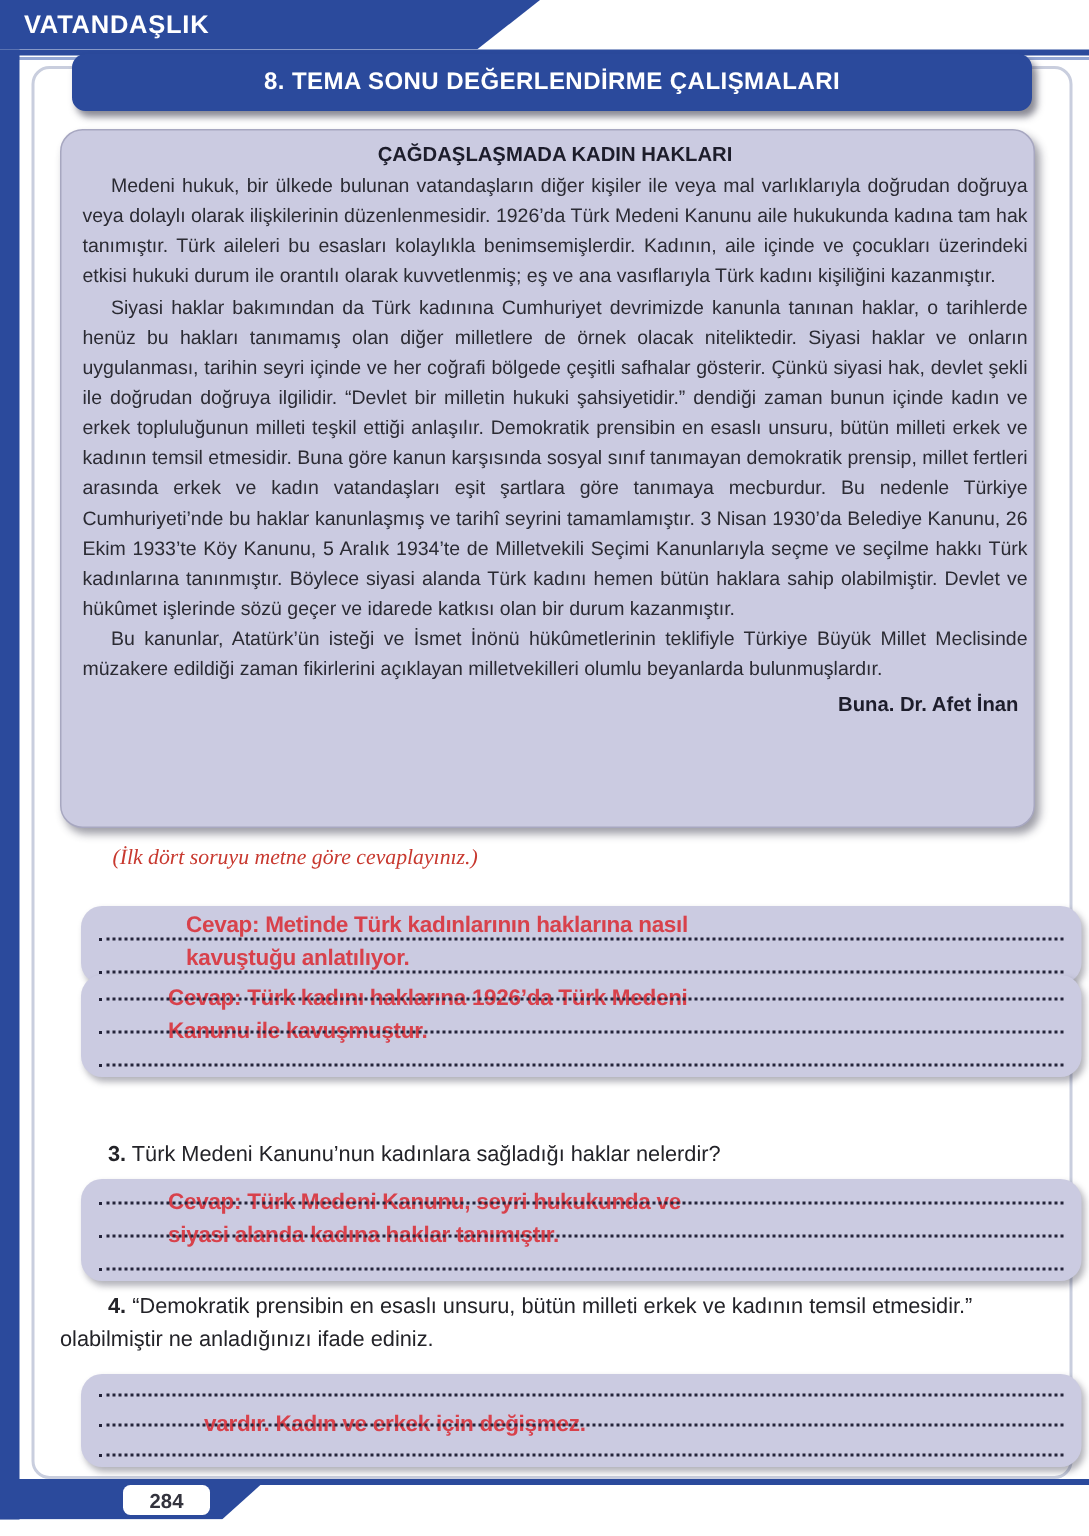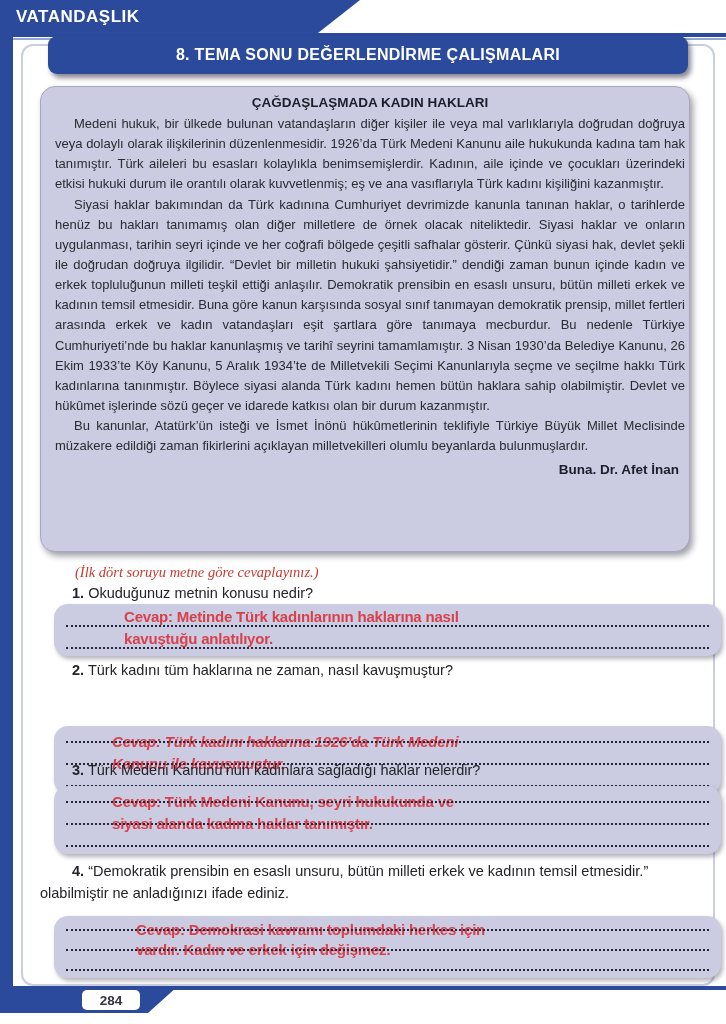--- a/index.html
+++ b/index.html
@@ -74,40 +74,36 @@
   <div class="passage-box">
     <div class="passage-title">ÇAĞDAŞLAŞMADA KADIN HAKLARI</div>
     <p>Medeni hukuk, bir ülkede bulunan vatandaşların diğer kişiler ile veya mal varlıklarıyla doğrudan doğruya veya dolaylı olarak ilişkilerinin düzenlenmesidir. 1926’da Türk Medeni Kanunu aile hukukunda kadına tam hak tanımıştır. Türk aileleri bu esasları kolaylıkla benimsemişlerdir. Kadının, aile içinde ve çocukları üzerindeki etkisi hukuki durum ile orantılı olarak kuvvetlenmiş; eş ve ana vasıflarıyla Türk kadını kişiliğini kazanmıştır.</p>
     <p>Siyasi haklar bakımından da Türk kadınına Cumhuriyet devrimizde kanunla tanınan haklar, o tarihlerde henüz bu hakları tanımamış olan diğer milletlere de örnek olacak niteliktedir. Siyasi haklar ve onların uygulanması, tarihin seyri içinde ve her coğrafi bölgede çeşitli safhalar gösterir. Çünkü siyasi hak, devlet şekli ile doğrudan doğruya ilgilidir. “Devlet bir milletin hukuki şahsiyetidir.” dendiği zaman bunun içinde kadın ve erkek topluluğunun milleti teşkil ettiği anlaşılır. Demokratik prensibin en esaslı unsuru, bütün milleti erkek ve kadının temsil etmesidir. Buna göre kanun karşısında sosyal sınıf tanımayan demokratik prensip, millet fertleri arasında erkek ve kadın vatandaşları eşit şartlara göre tanımaya mecburdur. Bu nedenle Türkiye Cumhuriyeti’nde bu haklar kanunlaşmış ve tarihî seyrini tamamlamıştır. 3 Nisan 1930’da Belediye Kanunu, 26 Ekim 1933’te Köy Kanunu, 5 Aralık 1934’te de Milletvekili Seçimi Kanunlarıyla seçme ve seçilme hakkı Türk kadınlarına tanınmıştır. Böylece siyasi alanda Türk kadını hemen bütün haklara sahip olabilmiştir. Devlet ve hükûmet işlerinde sözü geçer ve idarede katkısı olan bir durum kazanmıştır.</p>
     <p>Bu kanunlar, Atatürk’ün isteği ve İsmet İnönü hükûmetlerinin teklifiyle Türkiye Büyük Millet Meclisinde müzakere edildiği zaman fikirlerini açıklayan milletvekilleri olumlu beyanlarda bulunmuşlardır.</p>
     <div class="passage-author">Buna. Dr. Afet İnan</div>
   </div>
 
   <div class="instruction">(İlk dört soruyu metne göre cevaplayınız.)</div>
 
-  <div class="question" style="left:72px;top:585px;">
-    <b>1.</b>
-    <span>Okuduğunuz metnin konusu nedir?</span>
-  </div>
   <div class="answer-box ind-a" style="top:604px;height:52px;">
     <div class="ans-row">
       <span class="ans-text">Cevap: Metinde Türk kadınlarının haklarına nasıl</span>
       <div class="dotline"></div>
     </div>
     <div class="ans-row">
       <span class="ans-text">kavuştuğu anlatılıyor.</span>
       <div class="dotline"></div>
     </div>
   </div>
 
   <div class="question" style="left:72px;top:662px;">
     <b>2.</b>
     <span>Türk kadını tüm haklarına ne zaman, nasıl kavuşmuştur?</span>
   </div>
-  <div class="answer-box strike ind-b" style="top:726px;height:68px;font-style:italic;">
+  <div class="answer-box strike ind-b" style="top:650px;height:68px;">
     <div class="ans-row">
       <span class="ans-text">Cevap: Türk kadını haklarına 1926’da Türk Medeni</span>
       <div class="dotline"></div>
     </div>
     <div class="ans-row">
       <span class="ans-text">Kanunu ile kavuşmuştur.</span>
       <div class="dotline"></div>
     </div>
     <div class="ans-row">
       <div class="dotline"></div>
@@ -131,21 +127,20 @@
       <div class="dotline"></div>
     </div>
   </div>
 
   <div class="question q-wrap" style="left:40px;top:860px;width:625px;">
     <b>4.</b>
     <span>“Demokratik prensibin en esaslı unsuru, bütün milleti erkek ve kadının temsil etmesidir.” olabilmiştir ne anladığınızı ifade ediniz.</span>
   </div>
   <div class="answer-box strike ind-c" style="top:916px;height:62px;">
     <div class="ans-row" style="height:20px;">
-      <span class="ans-text">Cevap: Demokrasi kavramı toplumdaki herkes için</span>
       <div class="dotline"></div>
     </div>
     <div class="ans-row" style="height:20px;">
       <span class="ans-text">vardır. Kadın ve erkek için değişmez.</span>
       <div class="dotline"></div>
     </div>
     <div class="ans-row" style="height:20px;">
       <div class="dotline"></div>
     </div>
   </div>

